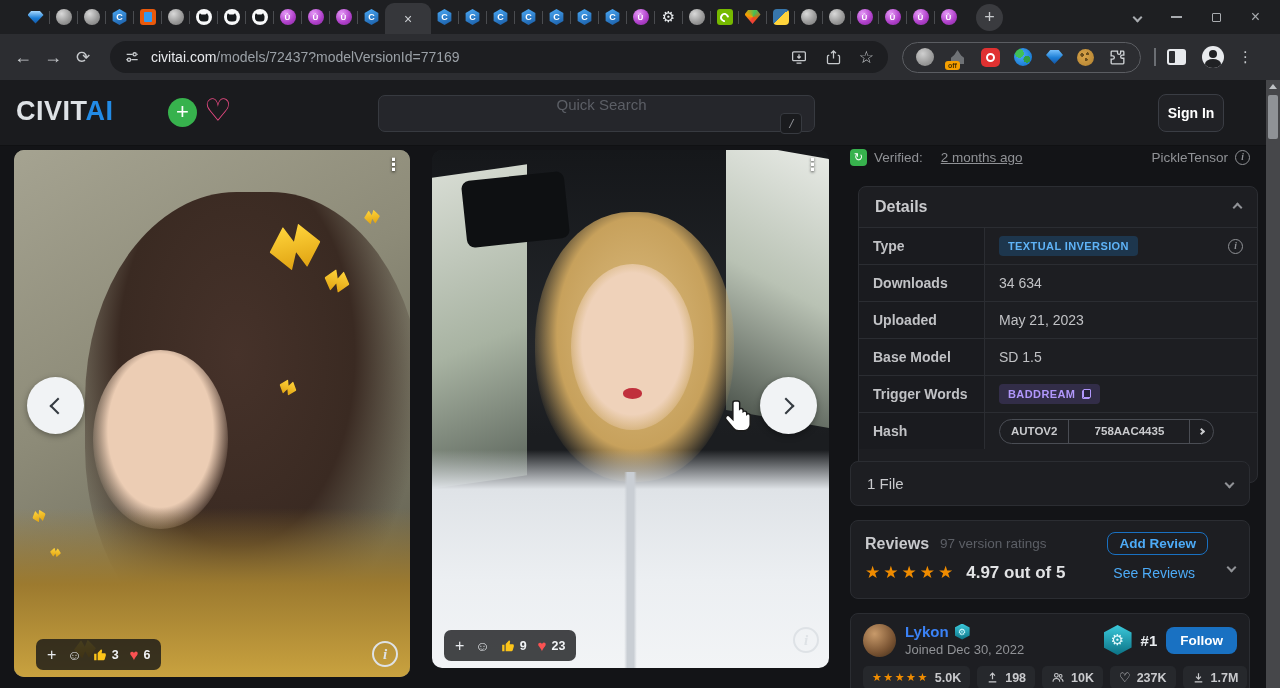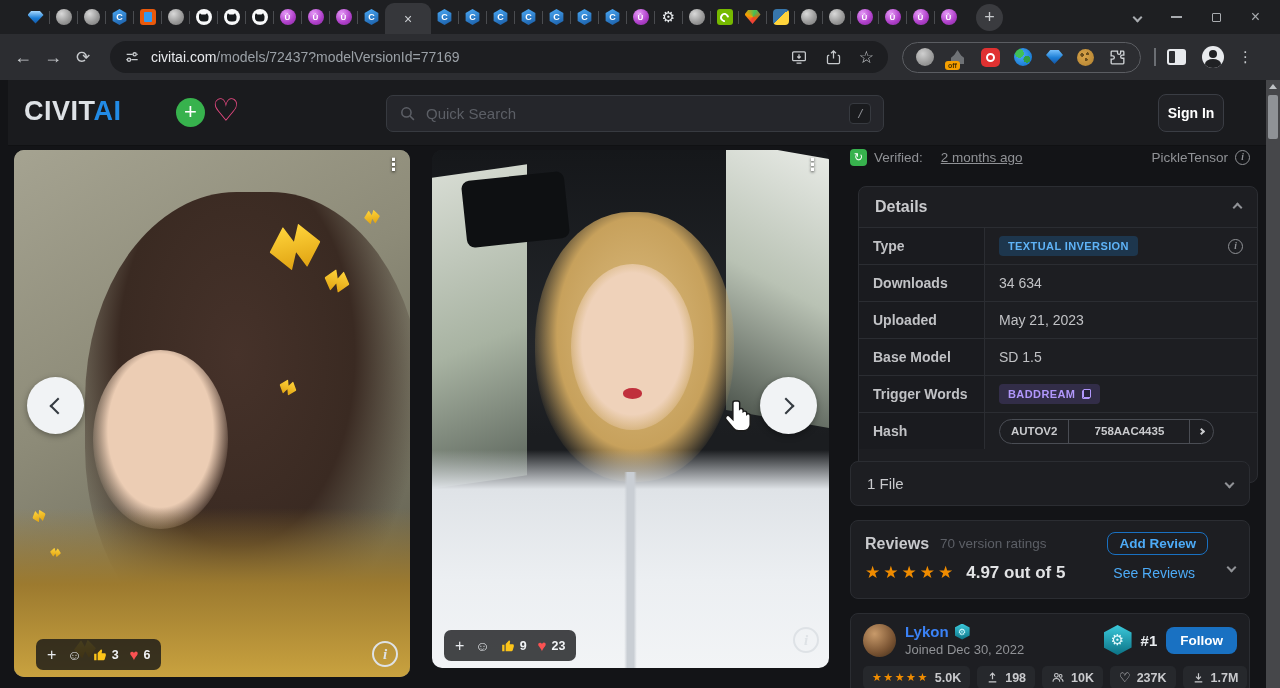--- a/index.html
+++ b/index.html
@@ -82,30 +82,30 @@
                radial-gradient(circle at 40% 40%,#d9a44a,#b0802f); }
   .tooldiv{ width:2px; height:18px; background:#6b6e73; margin:0 11px 0 13px; }
   .sidebtn{ width:19px; height:16px; background:#e8eaed; border-radius:3px; position:relative; margin-right:16px; }
   .sidebtn::after{ content:""; position:absolute; left:2px; top:2px; bottom:2px; width:6px; background:#2c2d31; border-radius:1px; }
   .avatarbtn{ width:22px; height:22px; border-radius:50%; background:#e8eaed; position:relative; overflow:hidden; margin-right:14px; }
   .avatarbtn .head{ position:absolute; left:7px; top:4px; width:8px; height:8px; border-radius:50%; background:#202124; }
   .avatarbtn .body{ position:absolute; left:3px; top:13px; width:16px; height:10px; border-radius:50% 50% 0 0; background:#202124; }
   .kebab{ color:#c7cacd; font-size:15px; margin-right:14px; letter-spacing:0; }
 
   
-  .siteheader{ position:absolute; top:80px; left:8px; right:14px; height:66px; background:#1a1b1e;
+  .siteheader{ position:absolute; top:80px; left:0; right:14px; height:66px; background:#1a1b1e;
     border-bottom:1px solid #101113; }
   .logo{ position:absolute; left:16px; top:16px; font-size:27px; font-weight:800; letter-spacing:.5px; }
   .logo .p1{ color:#dee2e6; } .logo .p2{ color:#228be6; }
   .createbtn{ position:absolute; left:168px; top:18px; width:29px; height:29px; border-radius:50%;
     background:#37b24d; color:#fff; font-size:22px; font-weight:400; display:flex; align-items:center;
     justify-content:center; line-height:0; padding-bottom:2px; }
   .heartbtn{ position:absolute; left:204px; top:12px; color:#e64980; font-size:31px; font-weight:bold; }
-  .search{ position:absolute; left:378px; top:15px; width:498px; height:37px; background:#25262b;
-    border:1px solid #373a40; border-radius:7px; display:flex; align-items:center; padding:0 12px; }
+  .search{ position:absolute; left:378px; top:15px; width:437px; height:37px; background:#25262b;
+    border:1px solid #373a40; border-radius:7px; display:flex; align-items:center; padding:0 12px;flex-direction:column; }
   .search .ph{ color:#5c5f66; font-size:15px; margin-left:10px; }
   .search kbd{ margin-left:auto; border:1px solid #373a40; background:#1a1b1e; border-radius:4px;
     padding:2px 8px; font-size:13px; color:#909296; font-family:inherit; font-style:italic; }
   .signin{ position:absolute; right:42px; top:14px; width:66px; height:38px; background:#212226;
     border:1px solid #3a3d44; border-radius:8px; color:#fff; font-size:14px; font-weight:600;
     display:flex; align-items:center; justify-content:center; }
 
   
   .card{ position:absolute; border-radius:10px; overflow:hidden; }
   .card-left{ left:14px; top:150px; width:396px; height:527px; background:#83816f; }
@@ -582,21 +582,21 @@
   </div>
 
   <div class="pcard file-card cardrow">
     <span>1 File</span>
     <span class="chev down"></span>
   </div>
 
   <div class="pcard reviews-card">
     <div class="rv1">
       <span class="rv-title">Reviews</span>
-      <span class="rv-count">70 version ratings</span>
+      <span class="rv-count">97 version ratings</span>
       <span class="rv-add">Add Review</span>
     </div>
     <div class="rv2">
       <span class="rv-stars">★★★★★</span>
       <span class="rv-rating">4.97 out of 5</span>
       <span class="rv-see">See Reviews</span>
     </div>
     <span class="rv-chev"><span class="chev down"></span></span>
   </div>
 

